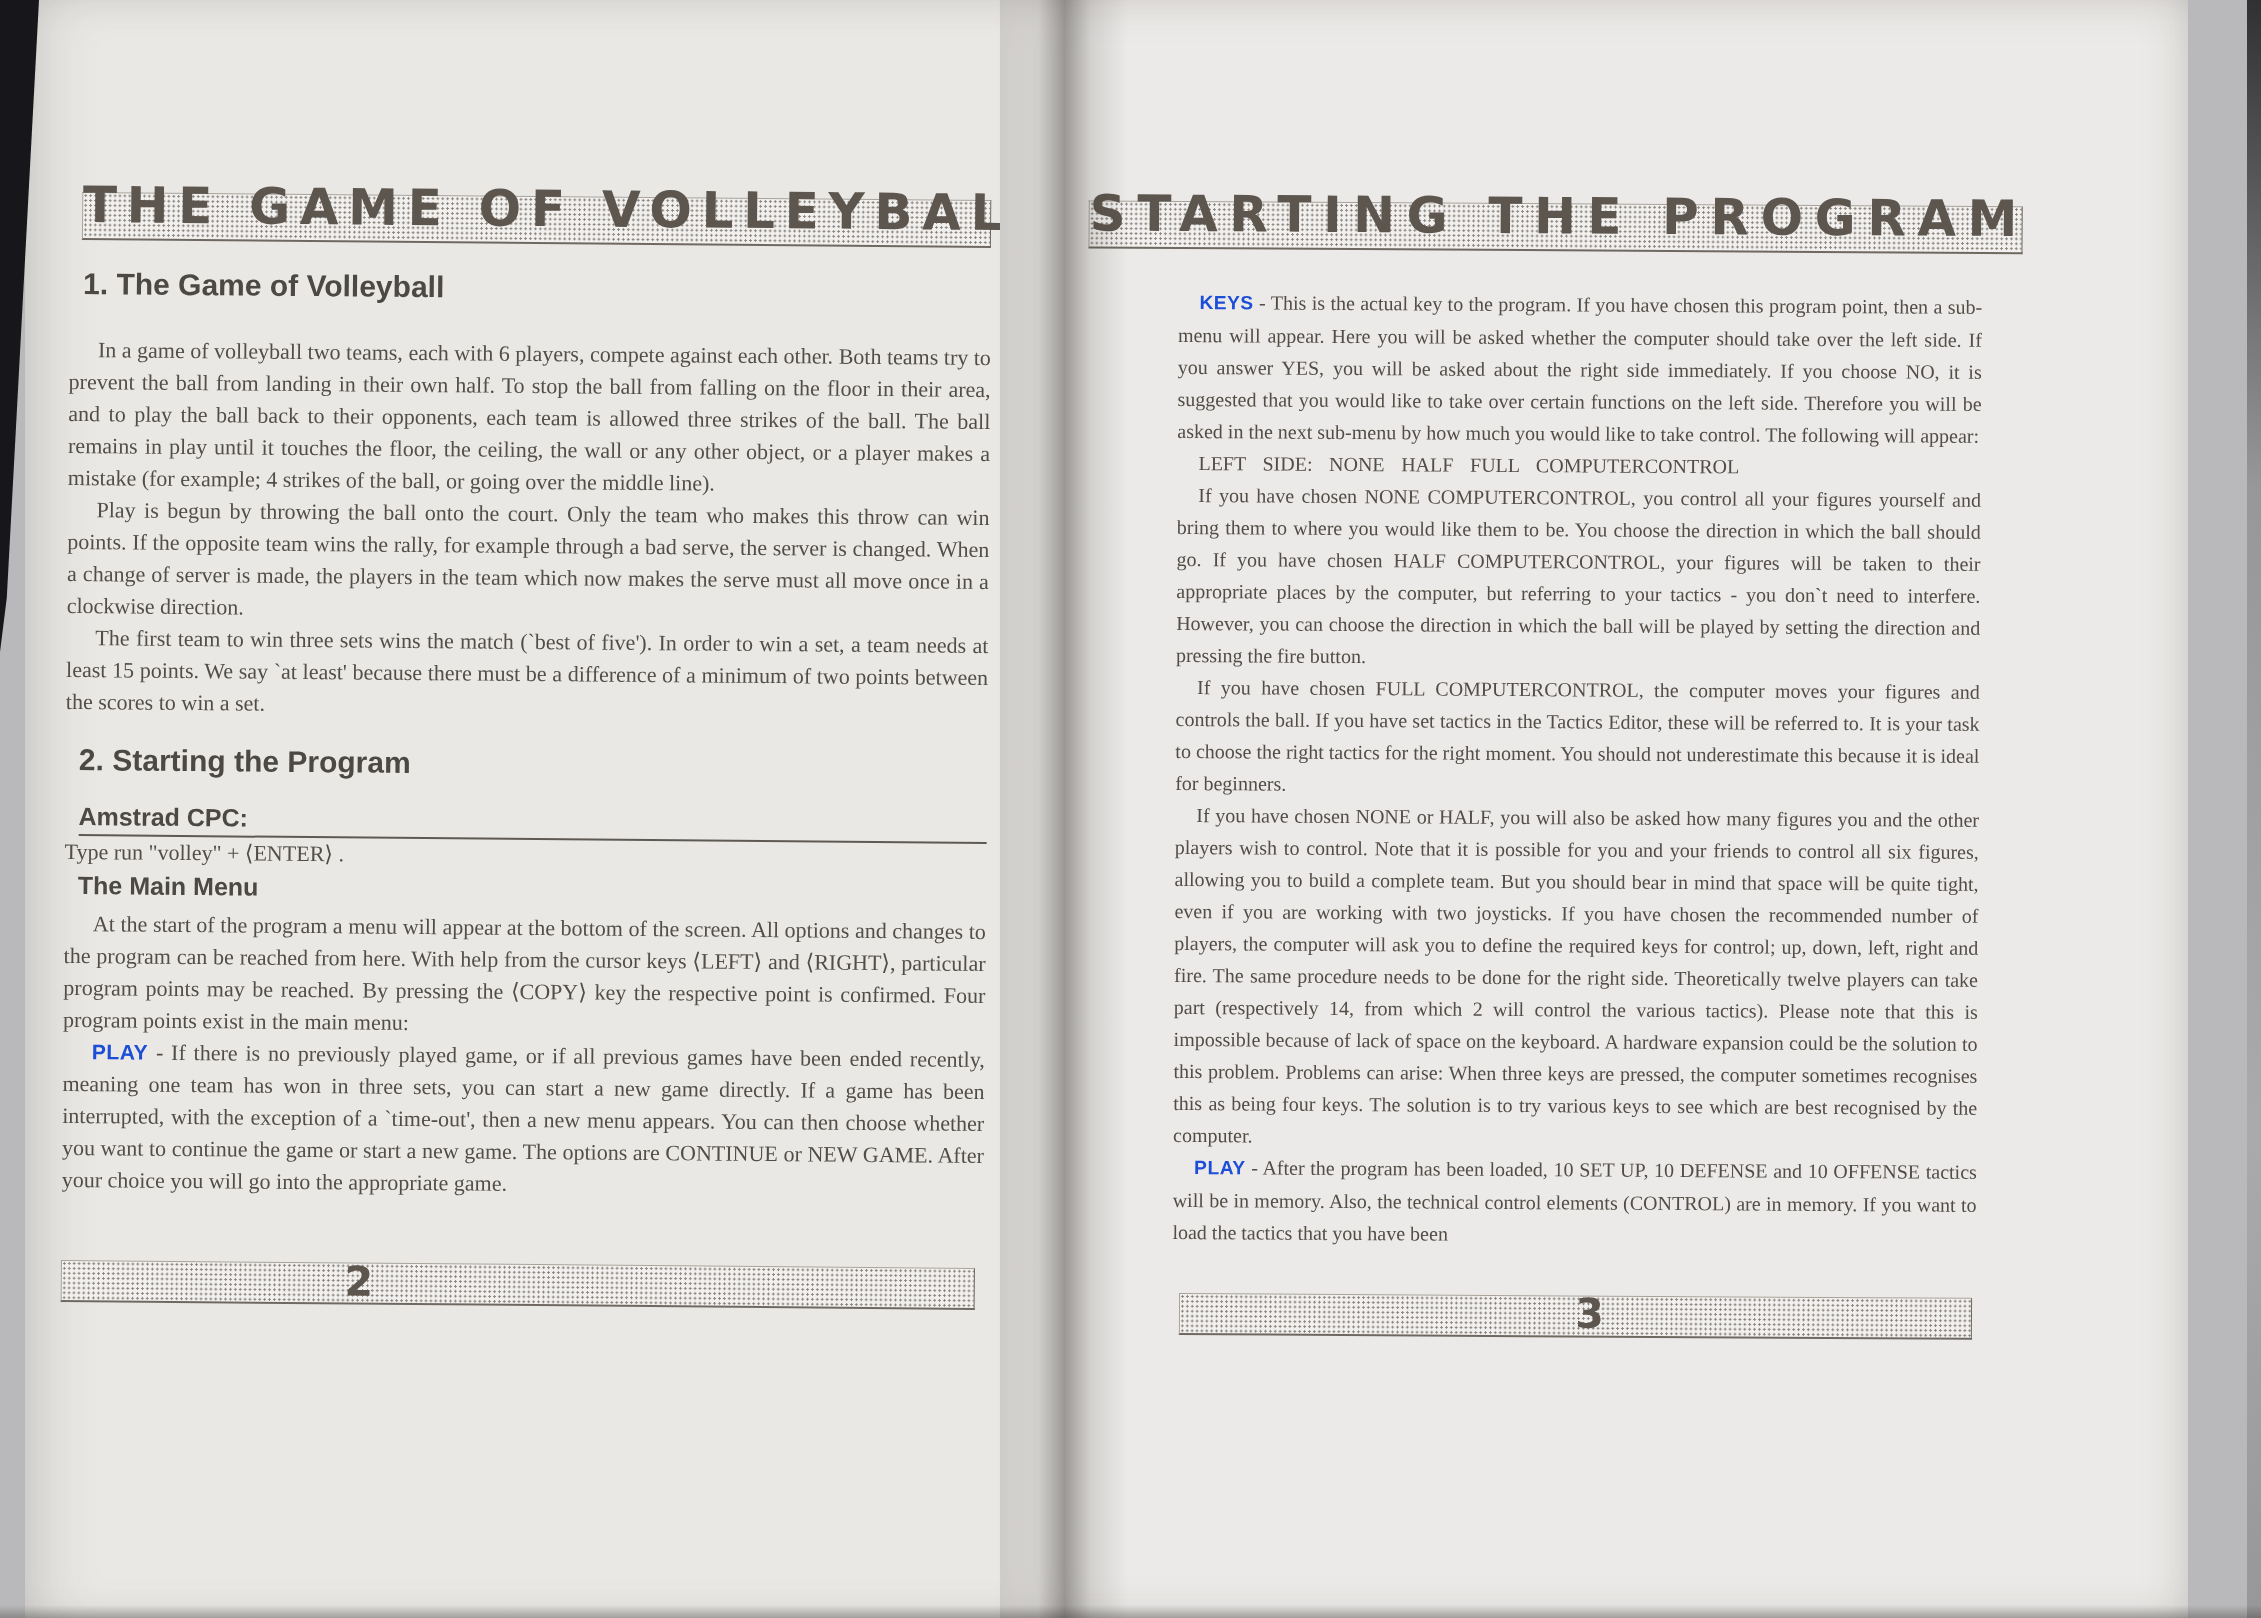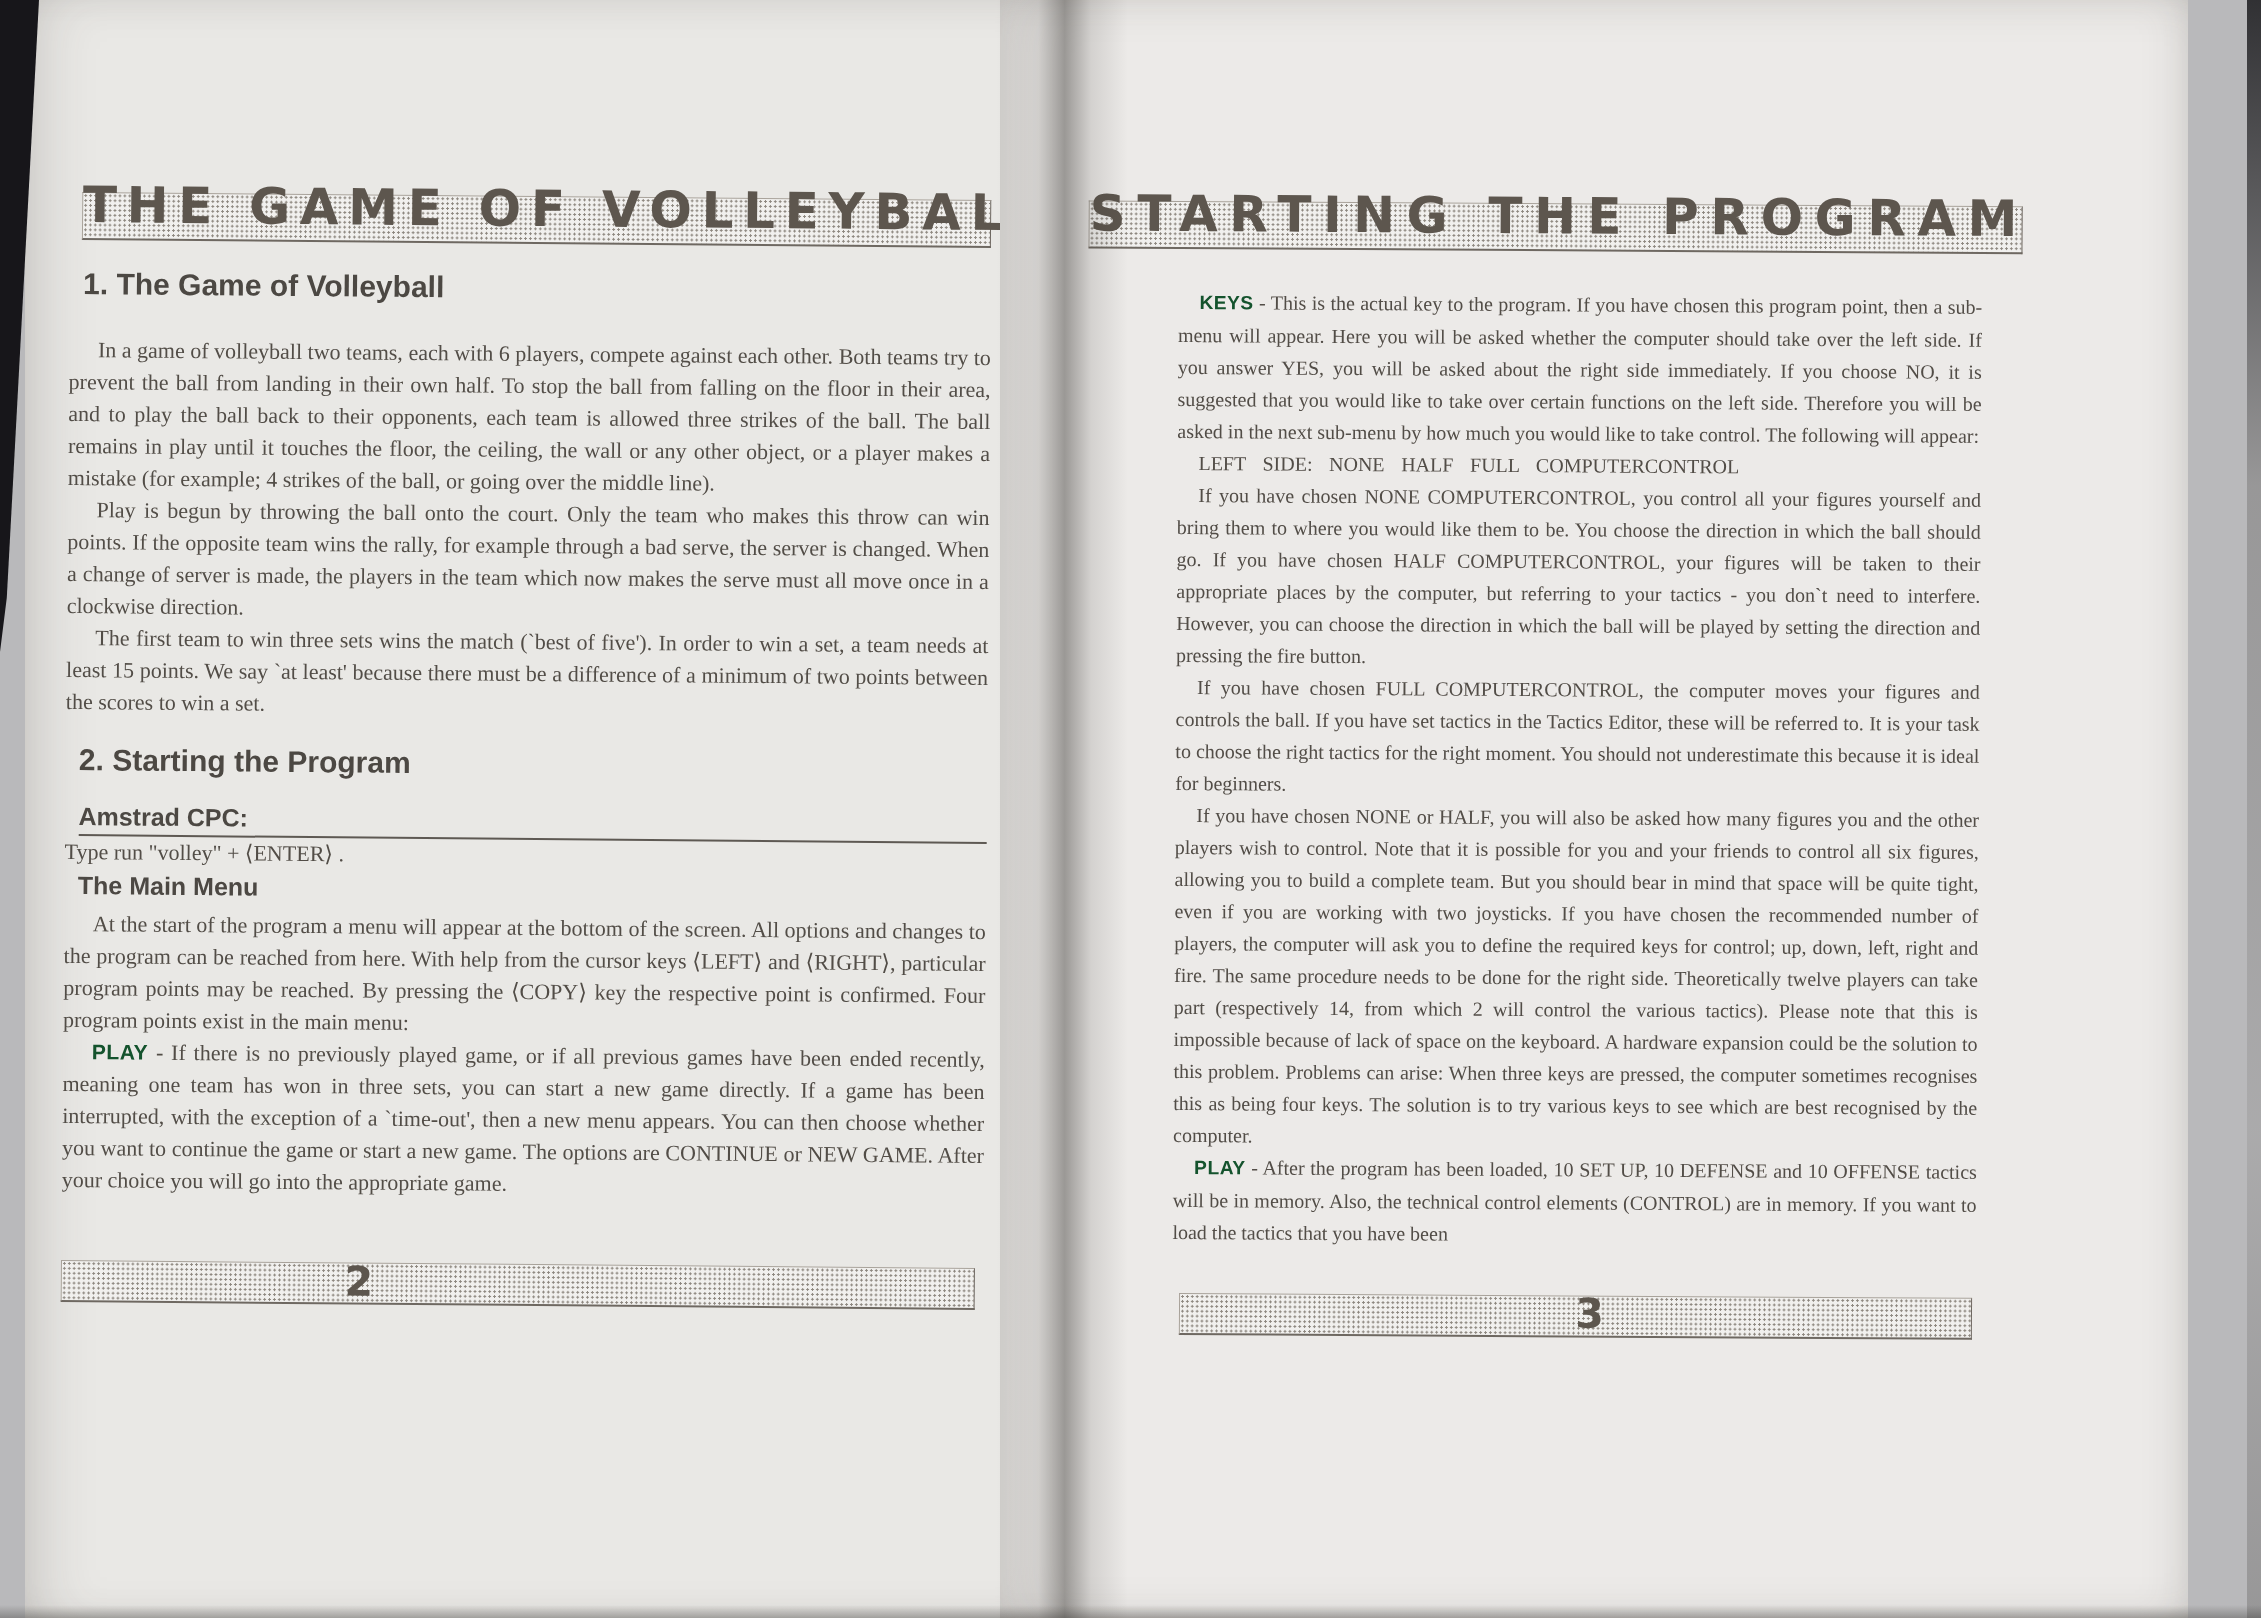--- a/index.html
+++ b/index.html
@@ -77,21 +77,21 @@
     margin:0;font-size:22px;line-height:32px;text-align:justify;color:#524d47;
   }
   .content-right .body{font-size:20px;line-height:32px;}
   .ind{text-indent:29px;}
   .content-right .ind{text-indent:21.3px;}
   .first{margin-top:33px;}
   .after-menu{margin-top:8.7px;}
   .keys-first{margin-top:37px;}
   .lead{
     font-family:"Liberation Sans","DejaVu Sans",sans-serif;
-    font-weight:bold;font-size:.96em;letter-spacing:0.5px;color:#14532d;
+    font-weight:bold;font-size:.96em;letter-spacing:0.5px;color:#1d4ed8;
   }
   .menu-line{
     font-size:20px;line-height:32px;padding-left:21.3px;word-spacing:11.6px;color:#524d47;
   }
 
   .foot-banner{height:39px;}
   .foot-banner-l{margin-top:64px;margin-left:0;width:912px;}
   .foot-banner-r{margin-top:45px;margin-left:6.8px;width:791px;}
   .page-num{
     position:absolute;top:-6.8px;

